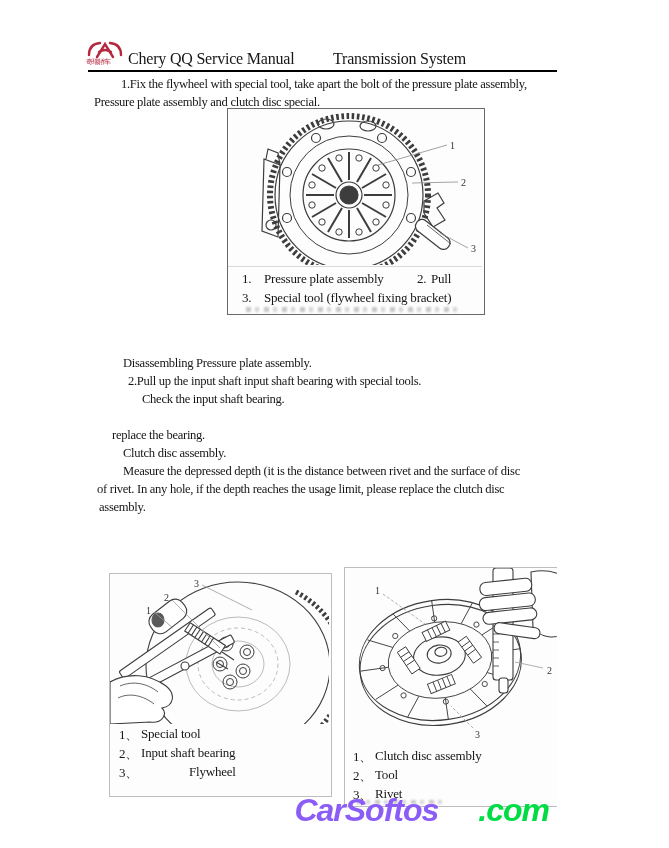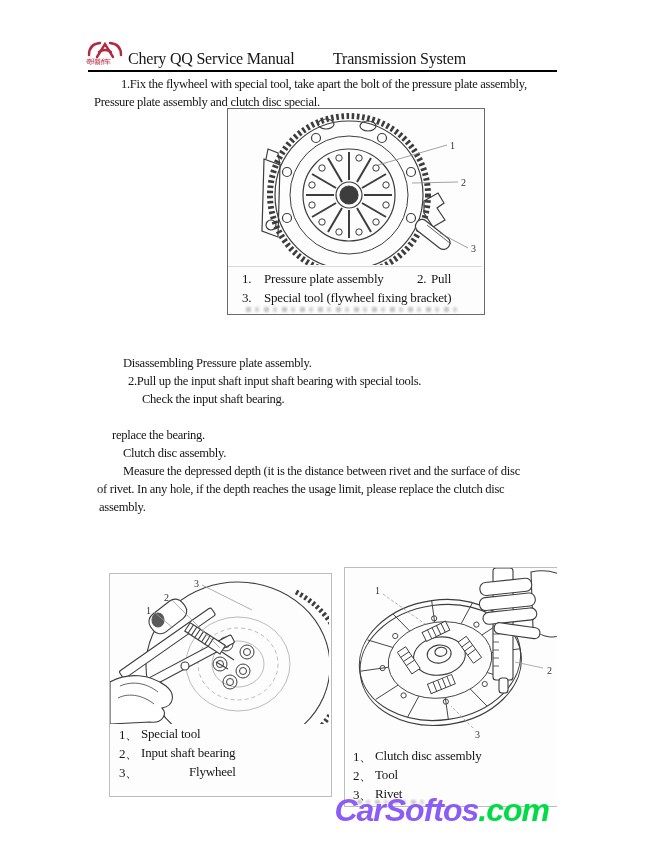--- a/index.html
+++ b/index.html
@@ -277,16 +277,16 @@
     <span class="cap" style="left:8px;top:180px;">1、</span>
     <span class="cap" style="left:30px;top:180px;">Clutch disc assembly</span>
     <span class="cap" style="left:8px;top:199px;">2、</span>
     <span class="cap" style="left:30px;top:199px;">Tool</span>
     <span class="cap" style="left:8px;top:218px;">3、</span>
     <span class="cap" style="left:30px;top:218px;">Rivet</span>
     <div class="smudge" style="left:12px;top:232px;width:90px;height:4px;"></div>
   </div>
 
   <div id="watermark">
-    <span id="wm-brand" style="color: #8b5cf6;">CarSoftos</span><span id="wm-suffix" style="color: rgb(0, 221, 68);">.com</span>
+    <span id="wm-brand" style="color: #8b5cf6;">CarSoftos</span><span id="wm-suffix" style="color: rgb(0, 221, 68); margin-left: 40px;">.com</span>
   </div>
 
 </div>
 
 </body></html>

